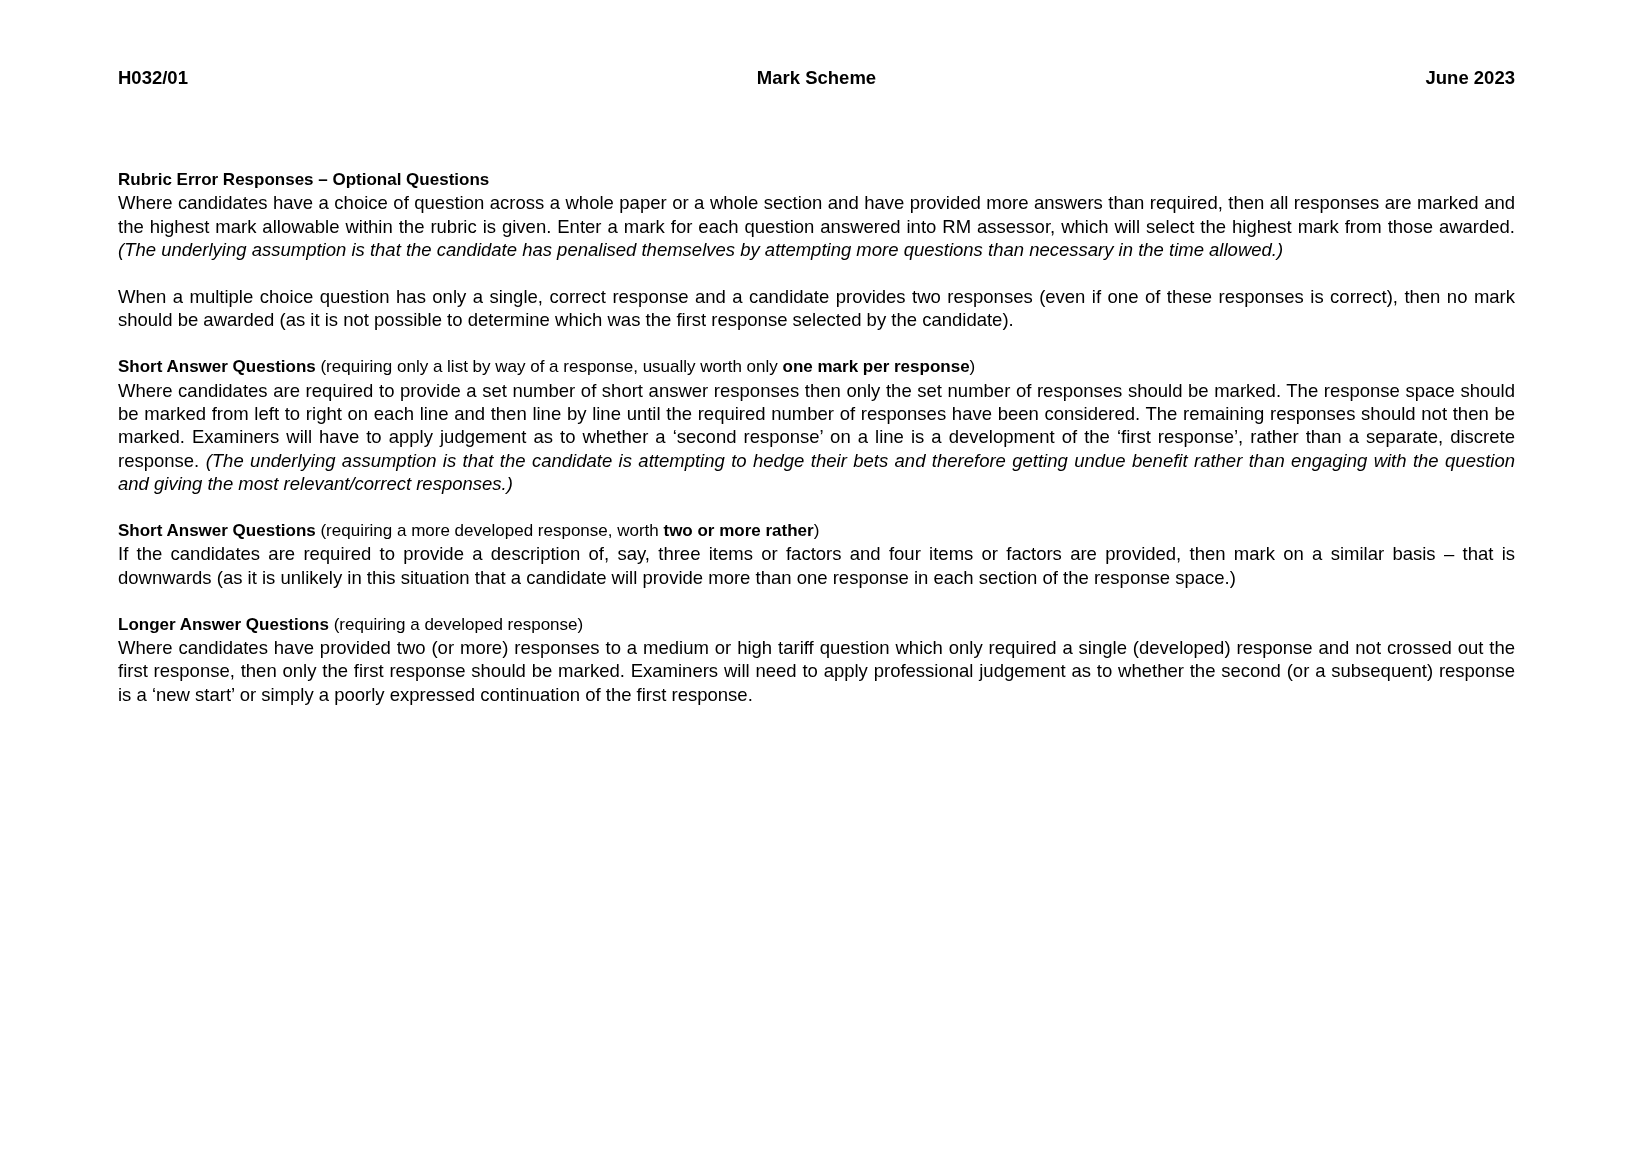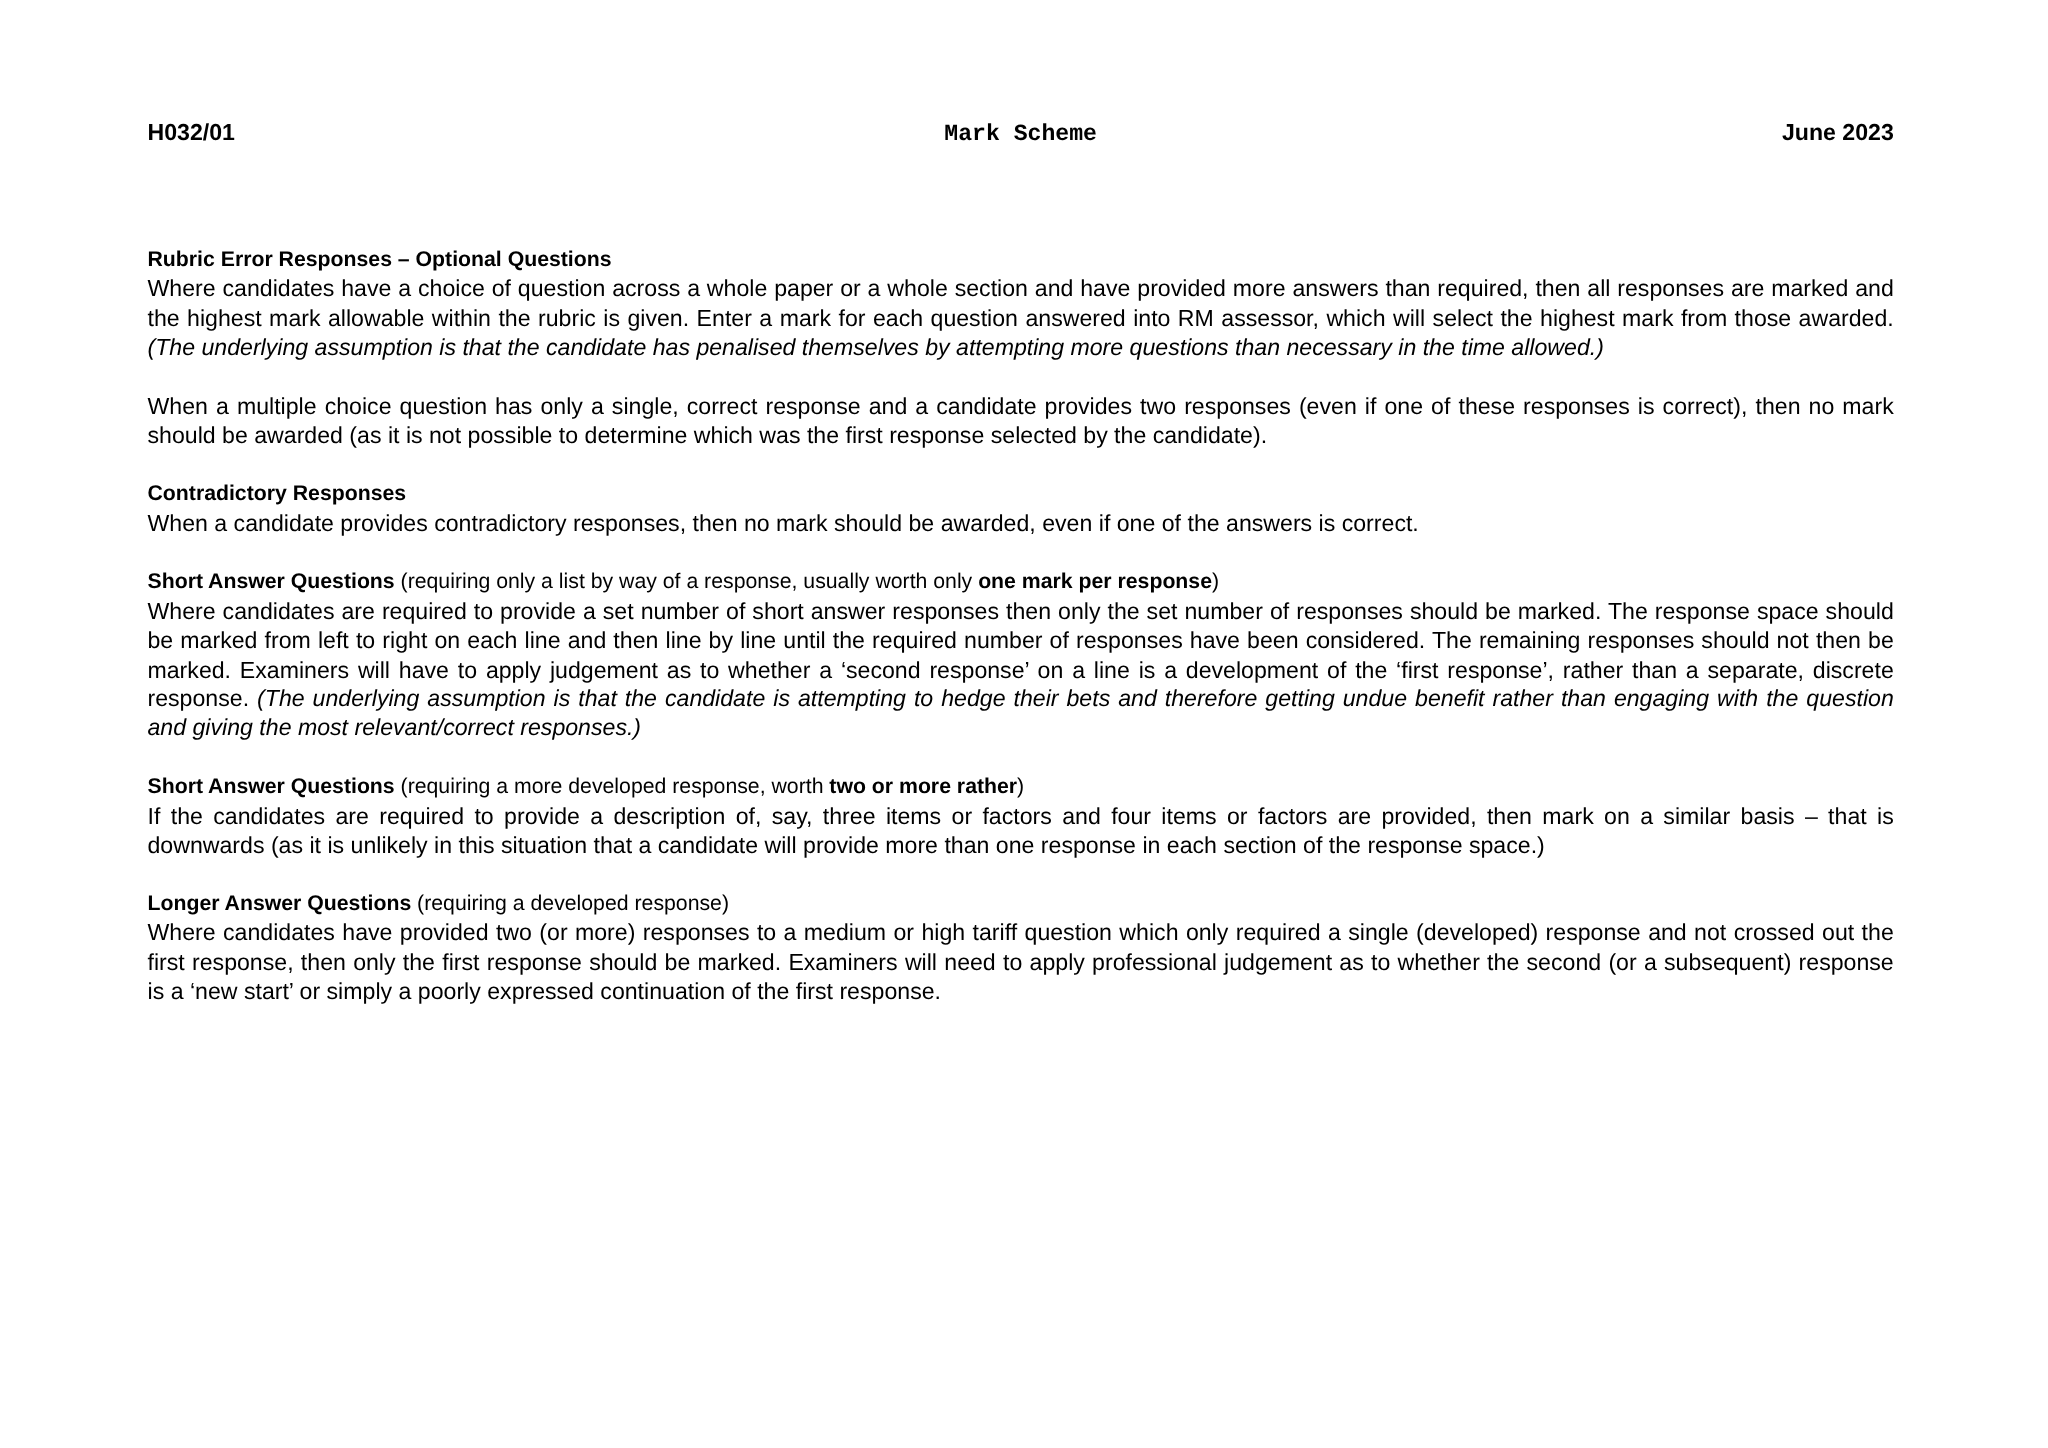--- a/index.html
+++ b/index.html
@@ -10,35 +10,34 @@
     background: #ffffff;
     color: #000000;
     font-family: "Liberation Sans", "DejaVu Sans", sans-serif;
   }
   .page {
     position: relative;
     width: 1638px;
     height: 872px;
     background: #ffffff;
     overflow: hidden;
-    margin-top: 28px;
   }
   .header {
     position: absolute;
     top: 66px;
     left: 118px;
     width: 1397px;
     display: grid;
     grid-template-columns: 1fr auto 1fr;
     align-items: baseline;
     font-size: 18.5px;
     line-height: 23.4px;
     font-weight: 700;
   }
-  .header .h-center { text-align: left; font-family: Liberation Mono, monospace; }
+  .header .h-center { text-align: left; }
   .header .h-right  { text-align: right; }
   .content {
     position: absolute;
     top: 168px;
     left: 118px;
     width: 1397px;
     font-size: 18.5px;
     line-height: 23.4px;
   }
   .sec { margin: 0 0 23.4px 0; }
@@ -82,24 +81,20 @@
 
     <div class="sec">
       <h2>Rubric Error Responses – Optional Questions</h2>
       <p><span>Where candidates have a choice of question across a whole paper or a whole section and have provided more answers than required, then all responses are marked and the highest mark allowable within the rubric is given. Enter a mark for each question answered into RM assessor, which will select the highest mark from those awarded. </span><span class="it">(The underlying assumption is that the candidate has penalised themselves by attempting more questions than necessary in the time allowed.)</span></p>
     </div>
 
     <div class="sec">
       <p><span>When a multiple choice question has only a single, correct response and a candidate provides two responses (even if one of these responses is correct), then no mark should be awarded (as it is not possible to determine which was the first response selected by the candidate).</span></p>
     </div>
 
-    <div class="sec">
-      <h2>Contradictory Responses</h2>
-      <p><span>When a candidate provides contradictory responses, then no mark should be awarded, even if one of the answers is correct.</span></p>
-    </div>
 
     <div class="sec">
       <h2><span>Short Answer Questions</span><span class="normal"> (requiring only a list by way of a response, usually worth only </span><span>one mark per response</span><span class="normal">)</span></h2>
       <p><span>Where candidates are required to provide a set number of short answer responses then only the set number of responses should be marked. The response space should be marked from left to right on each line and then line by line until the required number of responses have been considered.  The remaining responses should not then be marked. Examiners will have to apply judgement as to whether a ‘second response’ on a line is a development of the ‘first response’, rather than a separate, discrete response.  </span><span class="it">(The underlying assumption is that the candidate is attempting to hedge their bets and therefore getting undue benefit rather than engaging with the question and giving the most relevant/correct responses.)</span></p>
     </div>
 
     <div class="sec">
       <h2><span>Short Answer Questions</span><span class="normal"> (requiring a more developed response, worth </span><span>two or more rather</span><span class="normal">)</span></h2>
       <p><span>If the candidates are required to provide a description of, say, three items or factors and four items or factors are provided, then mark on a similar basis – that is downwards (as it is unlikely in this situation that a candidate will provide more than one response in each section of the response space.)</span></p>
     </div>

